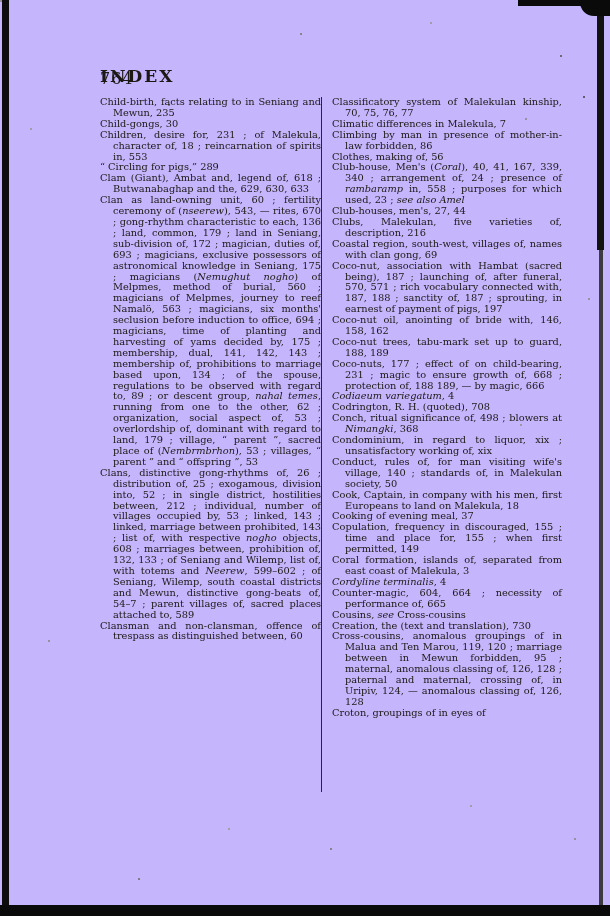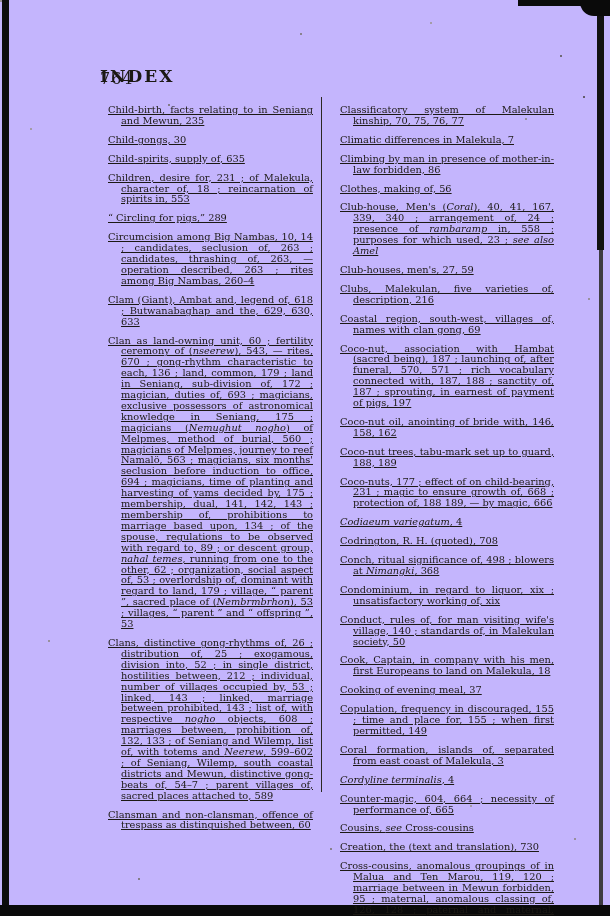--- a/index.html
+++ b/index.html
@@ -28,21 +28,21 @@
   .header-row { position:absolute; top:66px; left:100px; width:462px; height:24px; }
   .page-number { position:absolute; left:0; top:3px; font-size:16px; letter-spacing:1px; }
   .page-title  { display:block; font-size:17px; font-weight:700; letter-spacing:2px; }
 
   
   .columns { position:absolute; top:97px; left:100px; width:462px; display:flex; }
   .col { font-size:9.8px; line-height:10.9px; }
   .col-left  { width:221px; }
   .col-right { width:230px; margin-left:10px; }
   .divider { width:1px; height:695px; background:#2b2821; flex:0 0 1px; }
-  .entry { margin:8px; text-align:justify; text-indent:-13px; padding-left:13px;text-decoration:underline; }
+  .entry { margin:0; text-align:justify; text-indent:-13px; padding-left:13px; }
   .entry i { font-style:italic; }
 </style>
 </head>
 <body>
 
 <div class="page">
 
   <div class="edge-left"></div>
   <div class="edge-right"></div>
   <div class="edge-right-heavy"></div>
@@ -53,37 +53,35 @@
 
   <div class="header-row">
     <span class="page-number">764</span>
     <span class="page-title">INDEX</span>
   </div>
 
   <div class="columns">
     <div class="col col-left">
         <p class="entry">Child-birth, facts relating to in Seniang and Mewun, 235</p>
         <p class="entry">Child-gongs, 30</p>
-        <p class="entry">Child-spirits, supply of, 635</p>
         <p class="entry">Children, desire for, 231 ; of Malekula, character of, 18 ; reincarnation of spirits in, 553</p>
         <p class="entry">“ Circling for pigs,” 289</p>
-        <p class="entry">Circumcision among Big Nambas, 10, 14 ; candidates, seclusion of, 263 ; candidates, thrashing of, 263, — operation described, 263 ; rites among Big Nambas, 260–4</p>
         <p class="entry">Clam (Giant), Ambat and, legend of, 618 ; Butwanabaghap and the, 629, 630, 633</p>
         <p class="entry">Clan as land-owning unit, 60 ; fertility ceremony of (<i>nseerew</i>), 543, — rites, 670 ; gong-rhythm characteristic to each, 136 ; land, common, 179 ; land in Seniang, sub-division of, 172 ; magician, duties of, 693 ; magicians, exclusive possessors of astronomical knowledge in Seniang, 175 ; magicians (<i>Nemughut nogho</i>) of Melpmes, method of burial, 560 ; magicians of Melpmes, journey to reef Namalö, 563 ; magicians, six months' seclusion before induction to office, 694 ; magicians, time of planting and harvesting of yams decided by, 175 ; membership, dual, 141, 142, 143 ; membership of, prohibitions to marriage based upon, 134 ; of the spouse, regulations to be observed with regard to, 89 ; or descent group, <i>nahal temes</i>, running from one to the other, 62 ; organization, social aspect of, 53 ; overlordship of, dominant with regard to land, 179 ; village, “ parent ”, sacred place of (<i>Nembrmbrhon</i>), 53 ; villages, “ parent ” and “ offspring ”, 53</p>
         <p class="entry">Clans, distinctive gong-rhythms of, 26 ; distribution of, 25 ; exogamous, division into, 52 ; in single district, hostilities between, 212 ; individual, number of villages occupied by, 53 ; linked, 143 ; linked, marriage between prohibited, 143 ; list of, with respective <i>nogho</i> objects, 608 ; marriages between, prohibition of, 132, 133 ; of Seniang and Wilemp, list of, with totems and <i>Neerew</i>, 599–602 ; of Seniang, Wilemp, south coastal districts and Mewun, distinctive gong-beats of, 54–7 ; parent villages of, sacred places attached to, 589</p>
         <p class="entry">Clansman and non-clansman, offence of trespass as distinguished between, 60</p>
       </div>
     <div class="divider"></div>
     <div class="col col-right">
         <p class="entry">Classificatory system of Malekulan kinship, 70, 75, 76, 77</p>
         <p class="entry">Climatic differences in Malekula, 7</p>
         <p class="entry">Climbing by man in presence of mother-in-law forbidden, 86</p>
         <p class="entry">Clothes, making of, 56</p>
         <p class="entry">Club-house, Men's (<i>Coral</i>), 40, 41, 167, 339, 340 ; arrangement of, 24 ; presence of <i>rambaramp</i> in, 558 ; purposes for which used, 23 ; <i>see also Amel</i></p>
-        <p class="entry">Club-houses, men's, 27, 59</p>
+        <p class="entry">Club-houses, men's, 27, 44</p>
         <p class="entry">Clubs, Malekulan, five varieties of, description, 216</p>
         <p class="entry">Coastal region, south-west, villages of, names with clan gong, 69</p>
         <p class="entry">Coco-nut, association with Hambat (sacred being), 187 ; launching of, after funeral, 570, 571 ; rich vocabulary connected with, 187, 188 ; sanctity of, 187 ; sprouting, in earnest of payment of pigs, 197</p>
         <p class="entry">Coco-nut oil, anointing of bride with, 146, 158, 162</p>
         <p class="entry">Coco-nut trees, tabu-mark set up to guard, 188, 189</p>
         <p class="entry">Coco-nuts, 177 ; effect of on child-bearing, 231 ; magic to ensure growth of, 668 ; protection of, 188 189, — by magic, 666</p>
         <p class="entry"><i>Codiaeum variegatum</i>, 4</p>
         <p class="entry">Codrington, R. H. (quoted), 708</p>
         <p class="entry">Conch, ritual significance of, 498 ; blowers at <i>Nimangki</i>, 368</p>
         <p class="entry">Condominium, in regard to liquor, xix ; unsatisfactory working of, xix</p>

